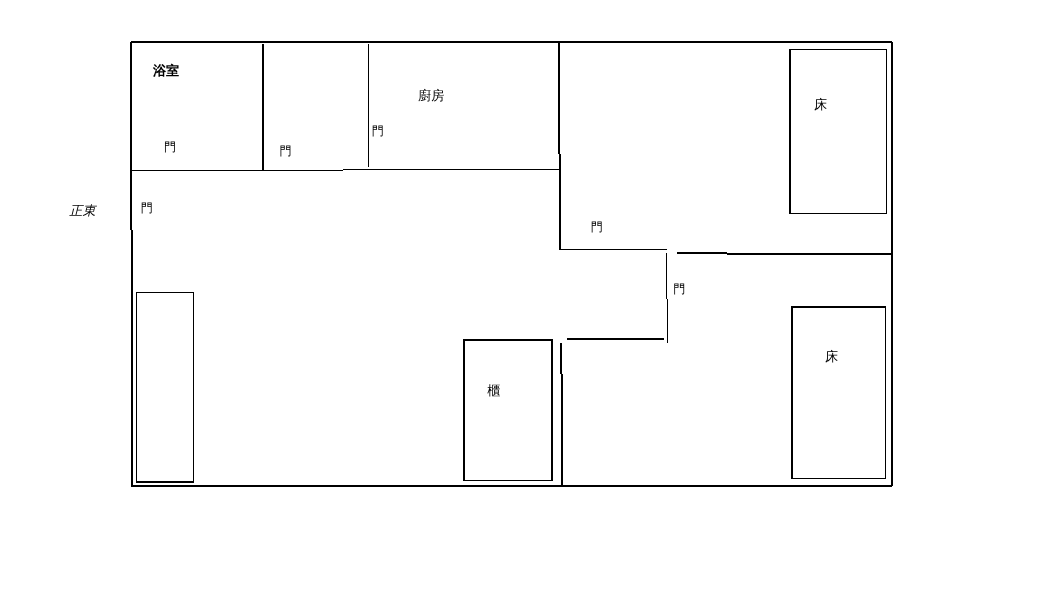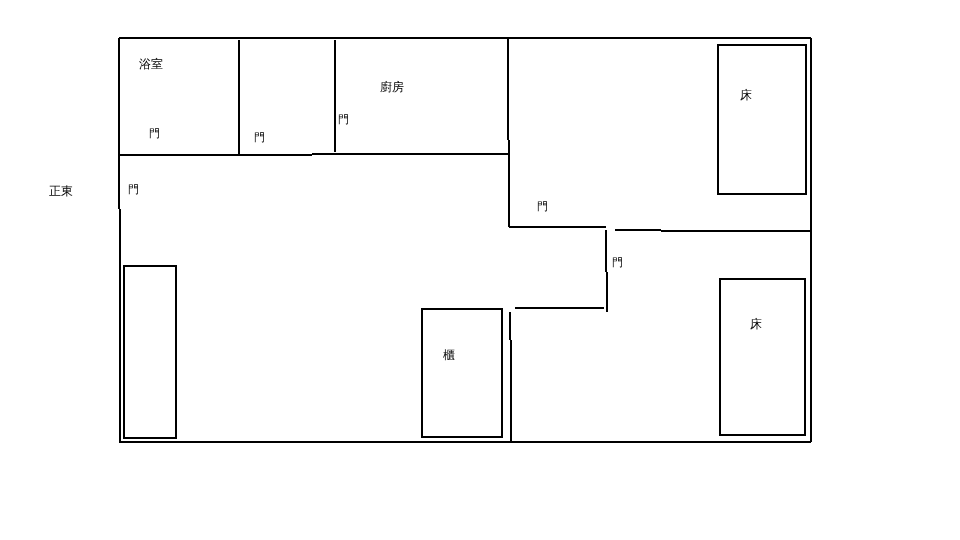--- a/index.html
+++ b/index.html
@@ -38,25 +38,25 @@
       <line x1="120" y1="259" x2="120" y2="274" style="stroke-width: 2.5;"></line>
     </g>
   <g id="furniture">
       <rect x="124" y="266" width="52" height="172"></rect>
       <rect x="422" y="309" width="80" height="128"></rect>
       <rect x="718" y="45" width="88" height="149"></rect>
       <rect x="720" y="279" width="85" height="156"></rect>
     </g>
 </svg>
 
-<span class="label" style="left:139px;top:58px;">浴室</span>
+<span class="label" style="left:139px;top:58px;font-weight:bold;">浴室</span>
 <span class="label" style="left:380px;top:81px;">廚房</span>
 <span class="label" style="left:740px;top:89px;">床</span>
 <span class="label" style="left:750px;top:318px;">床</span>
 <span class="label" style="left:443px;top:349px;">櫃</span>
-<span class="label" style="left:49px;top:185px;">正東</span>
+<span class="label" style="left:63px;top:185px;font-style:italic;">正東</span>
 
 <span class="label small" style="left:149px;top:128px;">門</span>
 <span class="label small" style="left:254px;top:132px;">門</span>
 <span class="label small" style="left:338px;top:114px;">門</span>
 <span class="label small" style="left:128px;top:184px;">門</span>
 <span class="label small" style="left:537px;top:201px;">門</span>
 <span class="label small" style="left:612px;top:257px;">門</span>
 
 </body></html>

